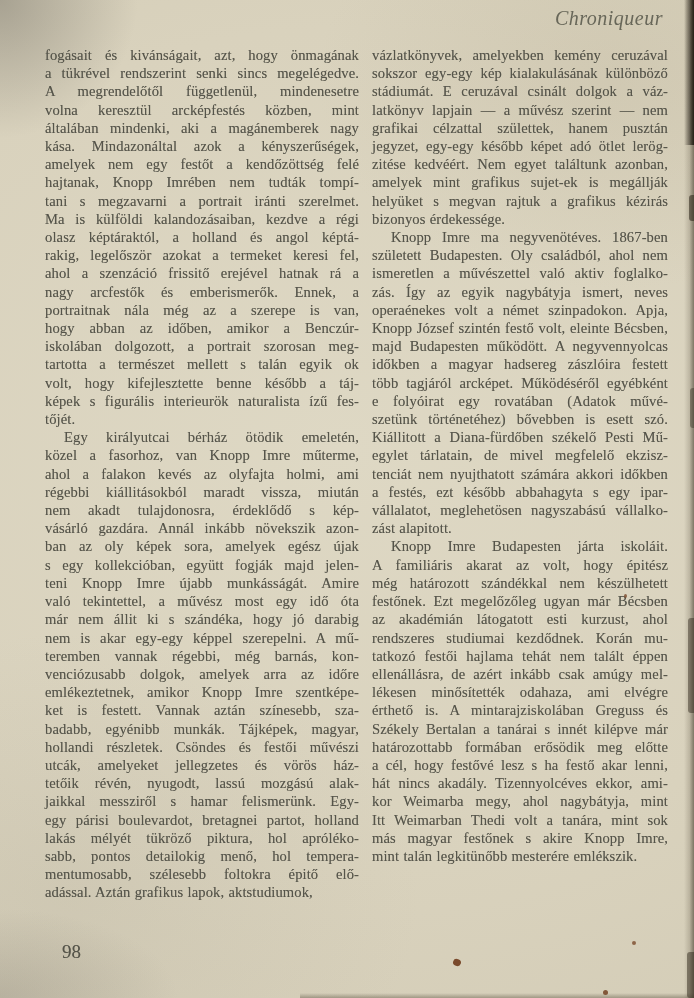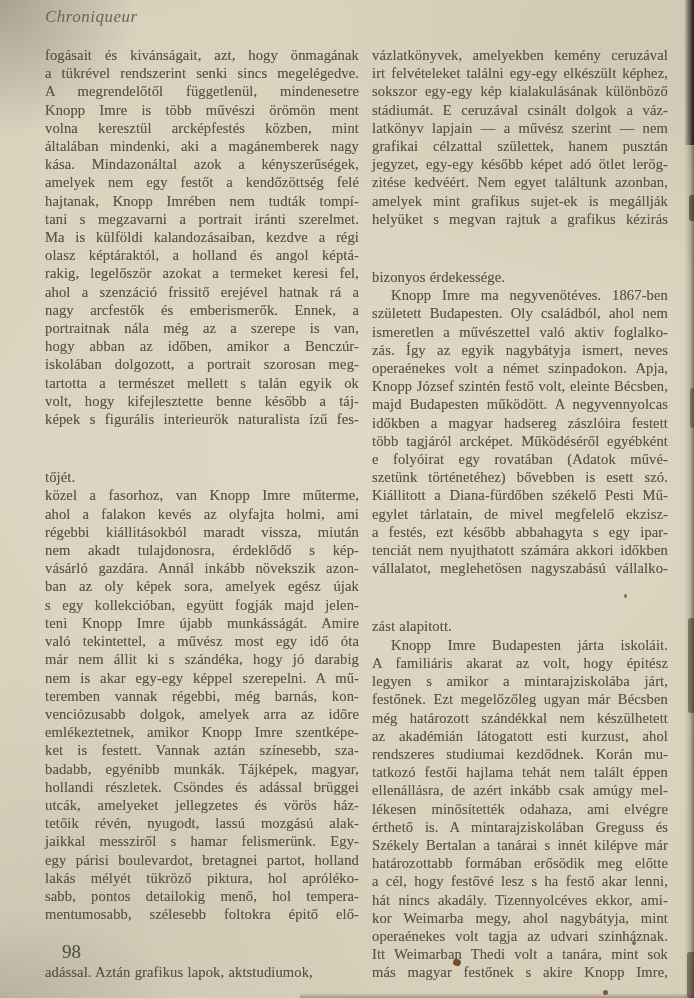--- a/index.html
+++ b/index.html
@@ -9,36 +9,36 @@
     position:relative; width:694px; height:998px;
     background:
       radial-gradient(ellipse 420px 300px at 88% 8%, rgba(189,180,155,.30), rgba(0,0,0,0) 70%),
       radial-gradient(ellipse 500px 380px at 10% 90%, rgba(176,170,152,.22), rgba(0,0,0,0) 70%),
       radial-gradient(ellipse 900px 700px at 50% 45%, #ded8c4 0%, #d9d2bd 60%, #d3ccb6 100%);
     font-family:"Liberation Serif", serif;
   }
 
   .header {
     position:absolute; left:45px; top:7px; width:618px;
-    text-align:left; font-style:italic; font-size:17px;
+    text-align:right; font-style:italic; font-size:20px;
     color:#686759; letter-spacing:.5px;
   }
 
   .columns { position:absolute; left:45px; top:46px; display:flex; gap:13px; }
   .col-left  { width:314px; }
   .col-right { width:296px; }
 
   .line {
     font-size:14.6px; line-height:18.2px; color:#55544a;
     text-align:justify; text-align-last:justify;
     letter-spacing:.1px; word-spacing:.5px;
     text-shadow:0 0 .5px rgba(85,84,74,.45);
     white-space:normal;
   }
-  .line.last   { text-align-last:left;margin-top:40px; }
+  .line.last   { text-align-last:left; }
   .line.indent { text-indent:19px; }
 
   .page-number {
     position:absolute; left:62px; top:941px;
     font-size:19px; color:#55544a; text-shadow:0 0 .5px rgba(85,84,74,.45);
   }
 
   
   .edge-right {
     position:absolute; right:0; top:0; width:10px; height:998px;
@@ -81,68 +81,67 @@
   <div class="corner-shadow-tl"></div>
   <div class="corner-shadow-bl"></div>
 
   <div class="header">Chroniqueur</div>
 
   <div class="columns">
     <div class="col-left">
         <div class="line">fogásait és kivánságait, azt, hogy önmagának</div>
         <div class="line">a tükrével rendszerint senki sincs megelégedve.</div>
         <div class="line">A megrendelőtől függetlenül, mindenesetre</div>
-        <div class="line">Knopp Imre is több művészi örömön ment</div>
         <div class="line">volna keresztül arcképfestés közben, mint</div>
         <div class="line">általában mindenki, aki a magánemberek nagy</div>
         <div class="line">kása. Mindazonáltal azok a kényszerűségek,</div>
         <div class="line">amelyek nem egy festőt a kendőzöttség felé</div>
         <div class="line">hajtanak, Knopp Imrében nem tudták tompí-</div>
         <div class="line">tani s megzavarni a portrait iránti szerelmet.</div>
         <div class="line">Ma is külföldi kalandozásaiban, kezdve a régi</div>
         <div class="line">olasz képtáraktól, a holland és angol képtá-</div>
         <div class="line">rakig, legelőször azokat a termeket keresi fel,</div>
         <div class="line">ahol a szenzáció frissitő erejével hatnak rá a</div>
         <div class="line">nagy arcfestők és emberismerők. Ennek, a</div>
         <div class="line">portraitnak nála még az a szerepe is van,</div>
         <div class="line">hogy abban az időben, amikor a Benczúr-</div>
         <div class="line">iskolában dolgozott, a portrait szorosan meg-</div>
         <div class="line">tartotta a természet mellett s talán egyik ok</div>
         <div class="line">volt, hogy kifejlesztette benne később a táj-</div>
         <div class="line">képek s figurális interieurök naturalista ízű fes-</div>
         <div class="line last">tőjét.</div>
+        <div class="line indent">Egy királyutcai bérház ötödik emeletén,</div>
         <div class="line">közel a fasorhoz, van Knopp Imre műterme,</div>
         <div class="line">ahol a falakon kevés az olyfajta holmi, ami</div>
         <div class="line">régebbi kiállitásokból maradt vissza, miután</div>
         <div class="line">nem akadt tulajdonosra, érdeklődő s kép-</div>
         <div class="line">vásárló gazdára. Annál inkább növekszik azon-</div>
         <div class="line">ban az oly képek sora, amelyek egész újak</div>
         <div class="line">s egy kollekcióban, együtt fogják majd jelen-</div>
         <div class="line">teni Knopp Imre újabb munkásságát. Amire</div>
         <div class="line">való tekintettel, a művész most egy idő óta</div>
         <div class="line">már nem állit ki s szándéka, hogy jó darabig</div>
         <div class="line">nem is akar egy-egy képpel szerepelni. A mű-</div>
         <div class="line">teremben vannak régebbi, még barnás, kon-</div>
         <div class="line">venciózusabb dolgok, amelyek arra az időre</div>
         <div class="line">emlékeztetnek, amikor Knopp Imre szentképe-</div>
         <div class="line">ket is festett. Vannak aztán színesebb, sza-</div>
         <div class="line">badabb, egyénibb munkák. Tájképek, magyar,</div>
-        <div class="line">hollandi részletek. Csöndes és adással brüggei</div>
+        <div class="line">hollandi részletek. Csöndes és festői művészi</div>
         <div class="line">utcák, amelyeket jellegzetes és vörös ház-</div>
         <div class="line">tetőik révén, nyugodt, lassú mozgású alak-</div>
         <div class="line">jaikkal messziről s hamar felismerünk. Egy-</div>
         <div class="line">egy párisi boulevardot, bretagnei partot, holland</div>
         <div class="line">lakás mélyét tükröző piktura, hol apróléko-</div>
         <div class="line">sabb, pontos detailokig menő, hol tempera-</div>
         <div class="line">mentumosabb, szélesebb foltokra épitő elő-</div>
         <div class="line last">adással. Aztán grafikus lapok, aktstudiumok,</div>
       </div>
     <div class="col-right">
         <div class="line">vázlatkönyvek, amelyekben kemény ceruzával</div>
-        <div class="line">irt felvételeket találni egy-egy elkészült képhez,</div>
         <div class="line">sokszor egy-egy kép kialakulásának különböző</div>
         <div class="line">stádiumát. E ceruzával csinált dolgok a váz-</div>
         <div class="line">latkönyv lapjain — a művész szerint — nem</div>
         <div class="line">grafikai célzattal születtek, hanem pusztán</div>
         <div class="line">jegyzet, egy-egy később képet adó ötlet lerög-</div>
         <div class="line">zitése kedvéért. Nem egyet találtunk azonban,</div>
         <div class="line">amelyek mint grafikus sujet-ek is megállják</div>
         <div class="line">helyüket s megvan rajtuk a grafikus kézirás</div>
         <div class="line last">bizonyos érdekessége.</div>
         <div class="line indent">Knopp Imre ma negyvenötéves. 1867-ben</div>
@@ -151,41 +150,39 @@
         <div class="line">zás. Így az egyik nagybátyja ismert, neves</div>
         <div class="line">operaénekes volt a német szinpadokon. Apja,</div>
         <div class="line">Knopp József szintén festő volt, eleinte Bécsben,</div>
         <div class="line">majd Budapesten működött. A negyvennyolcas</div>
         <div class="line">időkben a magyar hadsereg zászlóira festett</div>
         <div class="line">több tagjáról arcképet. Működéséről egyébként</div>
         <div class="line">e folyóirat egy rovatában (Adatok művé-</div>
         <div class="line">szetünk történetéhez) bővebben is esett szó.</div>
         <div class="line">Kiállitott a Diana-fürdőben székelő Pesti Mű-</div>
         <div class="line">egylet tárlatain, de mivel megfelelő ekzisz-</div>
+        <div class="line">tenciát nem nyujthatott számára akkori időkben</div>
         <div class="line">a festés, ezt később abbahagyta s egy ipar-</div>
-        <div class="line">tenciát nem nyujthatott számára akkori időkben</div>
         <div class="line">vállalatot, meglehetösen nagyszabású vállalko-</div>
         <div class="line last">zást alapitott.</div>
         <div class="line indent">Knopp Imre Budapesten járta iskoláit.</div>
         <div class="line">A familiáris akarat az volt, hogy épitész</div>
-        <div class="line">legyen s amikor a mintarajziskolába járt,</div>
+        <div class="line">még határozott szándékkal nem készülhetett</div>
         <div class="line">festőnek. Ezt megelőzőleg ugyan már Bécsben</div>
-        <div class="line">még határozott szándékkal nem készülhetett</div>
         <div class="line">az akadémián látogatott esti kurzust, ahol</div>
         <div class="line">rendszeres studiumai kezdődnek. Korán mu-</div>
         <div class="line">tatkozó festői hajlama tehát nem talált éppen</div>
         <div class="line">ellenállásra, de azért inkább csak amúgy mel-</div>
         <div class="line">lékesen minősítették odahaza, ami elvégre</div>
         <div class="line">érthető is. A mintarajziskolában Greguss és</div>
         <div class="line">Székely Bertalan a tanárai s innét kilépve már</div>
         <div class="line">határozottabb formában erősödik meg előtte</div>
         <div class="line">a cél, hogy festővé lesz s ha festő akar lenni,</div>
         <div class="line">hát nincs akadály. Tizennyolcéves ekkor, ami-</div>
         <div class="line">kor Weimarba megy, ahol nagybátyja, mint</div>
-        <div class="line">operaénekes volt tagja az udvari szinháznak.</div>
         <div class="line">Itt Weimarban Thedi volt a tanára, mint sok</div>
         <div class="line">más magyar festőnek s akire Knopp Imre,</div>
         <div class="line last">mint talán legkitünőbb mesterére emlékszik.</div>
       </div>
   </div>
 
   <div class="page-number">98</div>
 
   <div class="edge-right"></div>
   <div class="edge-right-top"></div>

